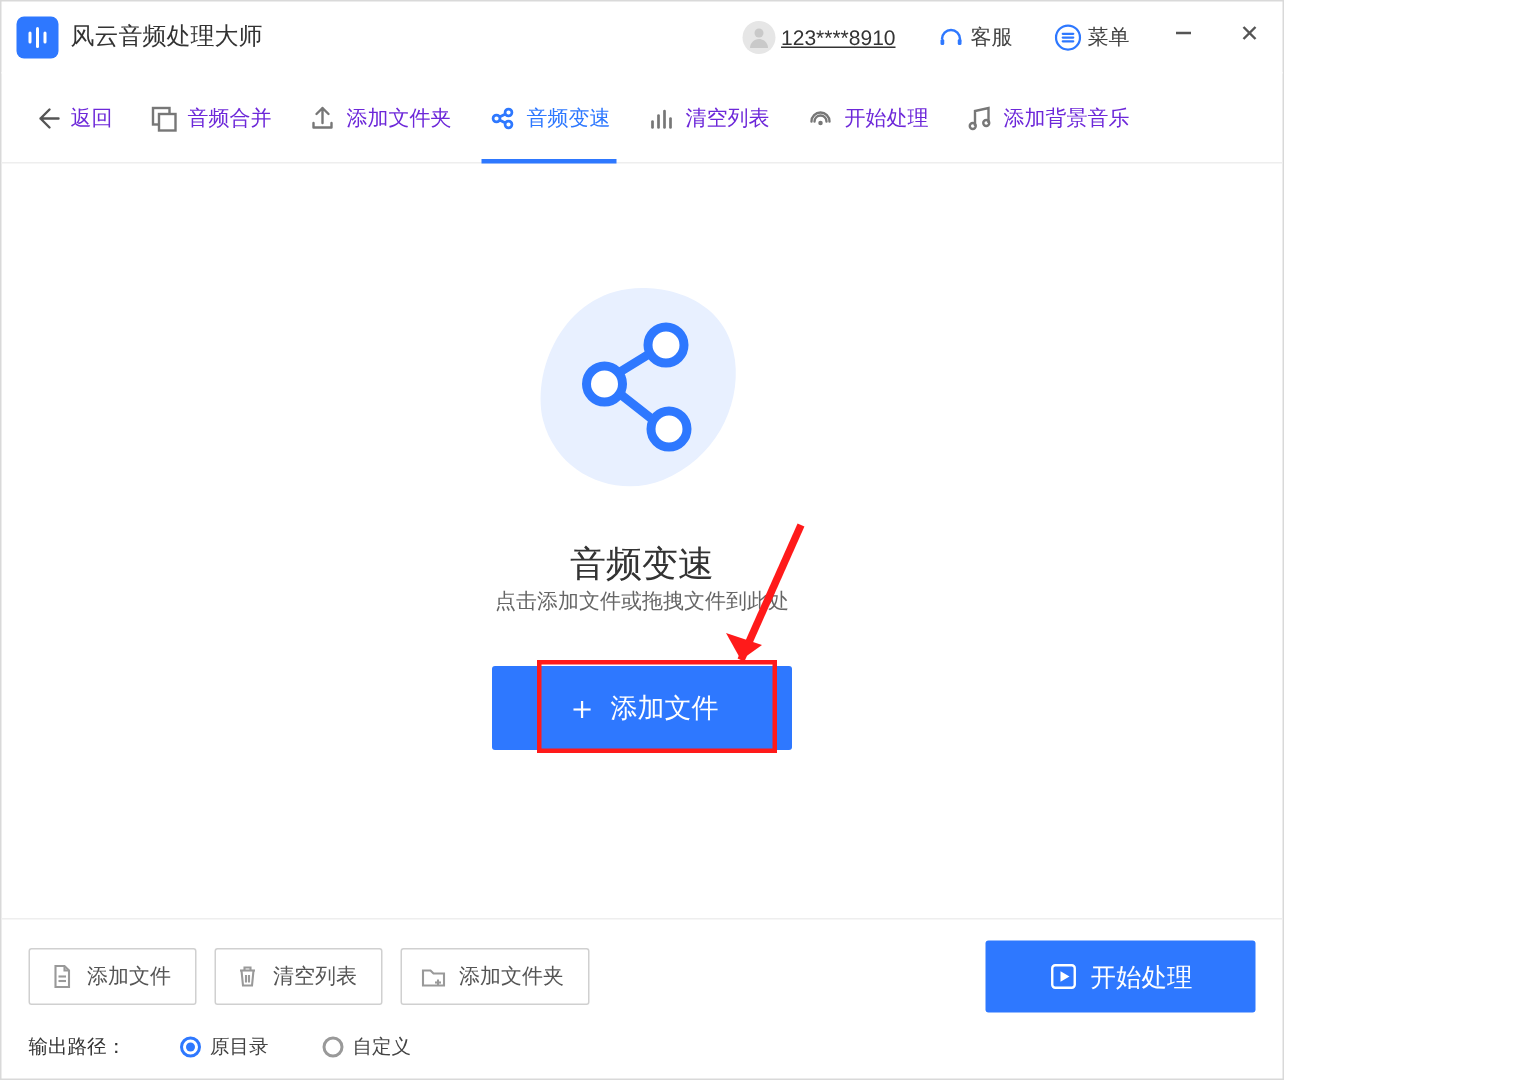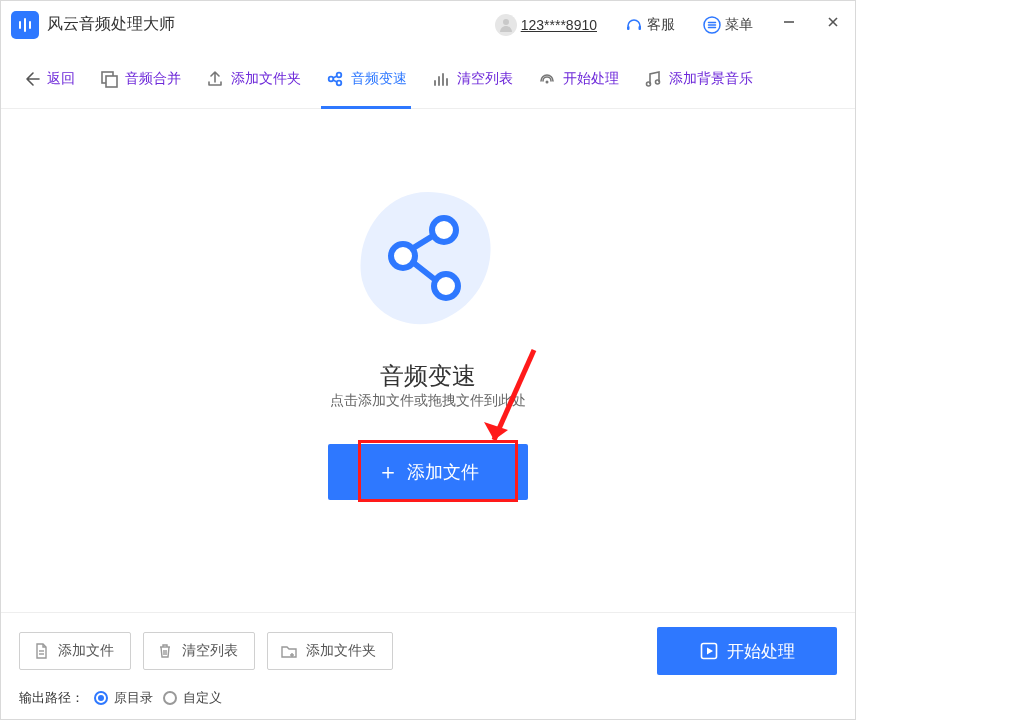--- a/index.html
+++ b/index.html
@@ -36,21 +36,21 @@
   .annot-box { position:absolute; top:-4px; left:30px; width:160px; height:62px; border:3px solid #ff1a1a; pointer-events:none; }
   .annot-arrow { position:absolute; pointer-events:none; }
 
   
   .bottom { border-top:1px solid #eee; padding: 14px 18px 12px 18px; display:flex; flex-direction:column; gap:14px; }
   .bottom-row1 { display:flex; align-items:center; gap:12px; }
   .ghost-btn { height:38px; padding: 0 16px 0 12px; border:1px solid #d0d0d0; background:#fff; color:#555; display:flex; align-items:center; gap:8px; font-size:14px; cursor:pointer; border-radius:2px; }
   .ghost-btn .gicon { width:18px; height:18px; display:flex; align-items:center; justify-content:center; color:#888; }
   .bottom-spacer { flex:1; }
   .start-btn { height:48px; width:180px; background:#2e78ff; color:#fff; border:none; font-size:17px; display:flex; align-items:center; justify-content:center; gap:8px; cursor:pointer; border-radius:2px; }
-  .bottom-row2 { display:flex; align-items:center; gap:10px; font-size:13px; color:#444; }
+  .bottom-row2 { display:flex; align-items:center; gap:36px; font-size:13px; color:#444; }
   .radio { display:flex; align-items:center; gap:6px; cursor:pointer;justify-content:flex-end; }
   .radio-circle { width:14px; height:14px; border-radius:50%; border:2px solid #999; display:inline-flex; align-items:center; justify-content:center; }
   .radio.selected .radio-circle { border-color:#2e78ff; }
   .radio.selected .radio-circle::after { content:""; width:6px; height:6px; border-radius:50%; background:#2e78ff; }
   .out-label { color:#333; }
 
   svg { display:block; }
 </style>
 </head>
 <body>

